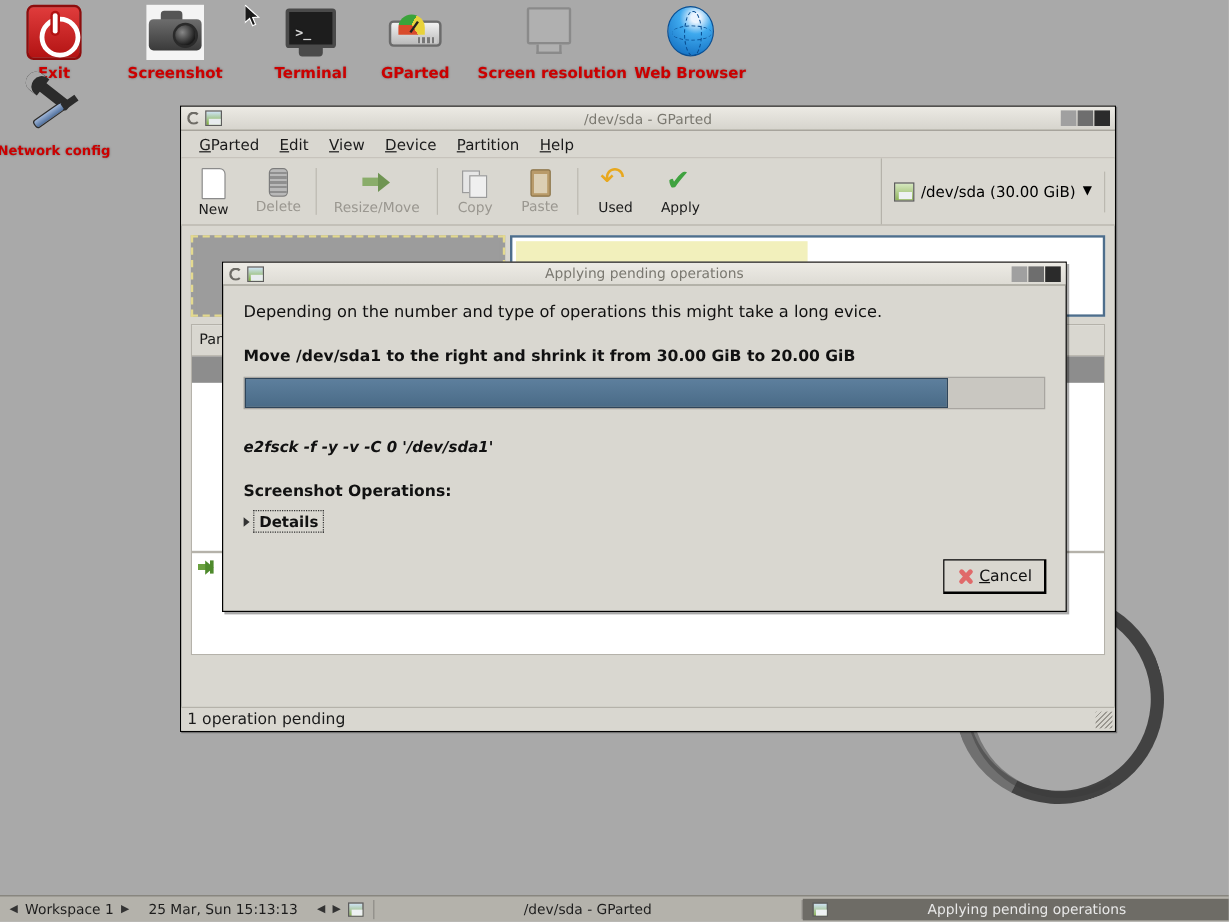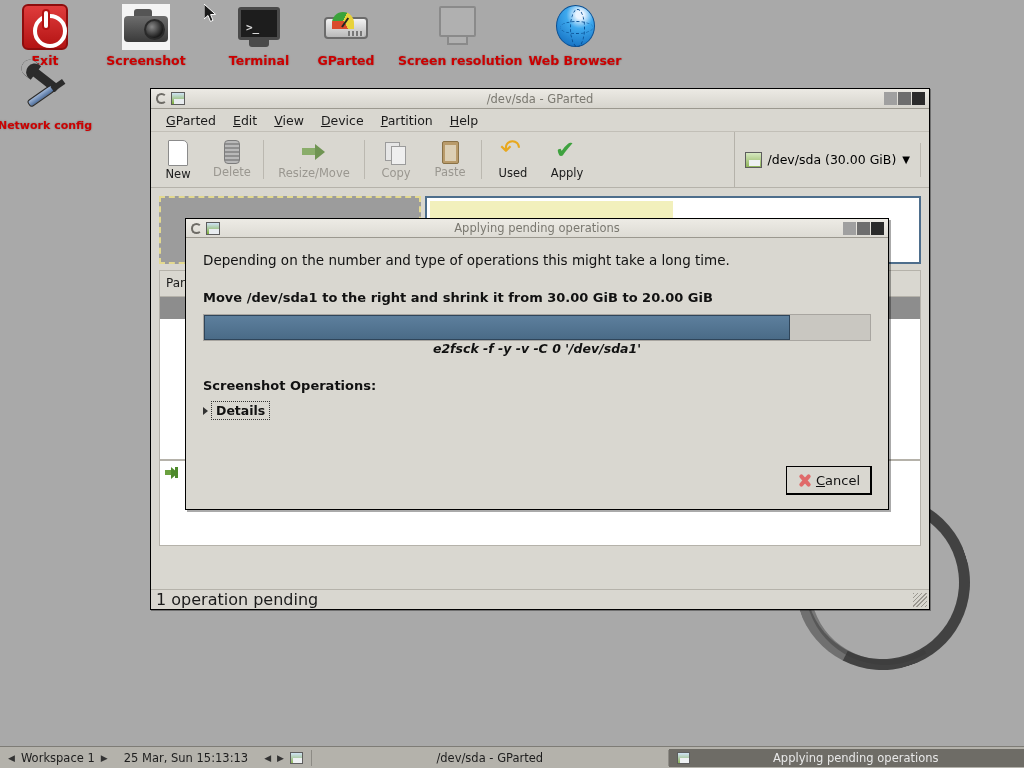--- a/index.html
+++ b/index.html
@@ -319,21 +319,21 @@
   }
   .pend-ico::after{
     content:""; position:absolute; left:6px; top:1px;
     border-left:7px solid #4e8a2c; border-top:6px solid transparent; border-bottom:6px solid transparent;
   }
   .pend-bar{ position:absolute; right:2px; top:1px; width:3px; height:11px; background:#4e8a2c; }
 
   .statusbar{
     position:absolute; left:0; right:0; bottom:0; height:20px;
     background:#d9d7d0; border-top:1px solid #b5b2aa;
-    display:flex; align-items:center; padding-left:5px; font-size:16px; color:#1b1b1b;
+    display:flex; align-items:center; padding-left:5px; font-size:13px; color:#1b1b1b;
   }
   .grip{
     margin-left:auto; width:14px; height:14px; margin-right:2px;
     background: repeating-linear-gradient(135deg,#9a9790 0 1px, transparent 1px 3px);
   }
 
   
   #dialog{
     position:absolute; left:185px; top:218px; width:704px; height:292px;
     background:#d9d7d0; border:1px solid #000;
@@ -348,21 +348,21 @@
   .dlg-op{ font-weight:bold; font-size:13px; margin-bottom:9px; }
 
   .progbar{
     height:27px; border:1px solid #a8a5a0; background:#c9c7c1;
     display:flex; padding:0;
   }
   .progbar .fill{
     background: linear-gradient(#5d7f9d,#4a6b87);
     border:1px solid #2f455a; height:100%;
   }
-  .dlg-cmd{ font-weight:bold; font-style:italic; font-size:12.5px; margin:0 0 22px 0;text-align:center; }
+  .dlg-cmd{ font-weight:bold; font-style:italic; font-size:12.5px; margin:24px 0 22px 0; }
   .dlg-compl{ font-weight:bold; font-size:13px; margin-bottom:8px; }
   .progbar2{
     height:25px; border:1px solid #a8a5a0; background:#bdbbb6;
     display:flex; align-items:center; justify-content:center; font-size:12.5px; color:#111;
   }
   .details-row{ margin-top:8px; display:flex; align-items:center; gap:3px; }
   .tri{
     width:0;height:0; border-left:5px solid #333;
     border-top:4px solid transparent; border-bottom:4px solid transparent;
   }
@@ -587,21 +587,21 @@
     </div>
     <div class="tb-title">Applying pending operations</div>
     <div class="tb-btns">
       <span class="tb-btn min"></span>
       <span class="tb-btn max"></span>
       <span class="tb-btn close"></span>
     </div>
   </div>
 
   <div class="dlg-body">
-    <div class="dlg-line1">Depending on the number and type of operations this might take a long time.</div>
+    <div class="dlg-line1">Depending on the number and type of operations this might take a long evice.</div>
 
     <div class="dlg-op">Move /dev/sda1 to the right and shrink it from 30.00 GiB to 20.00 GiB</div>
 
     <div class="progbar">
       <div class="fill" id="prog-fill" style="width: 88%;"></div>
     </div>
 
     <div class="dlg-cmd">e2fsck -f -y -v -C 0 '/dev/sda1'</div>
 
     <div class="dlg-compl">Screenshot Operations:</div>

